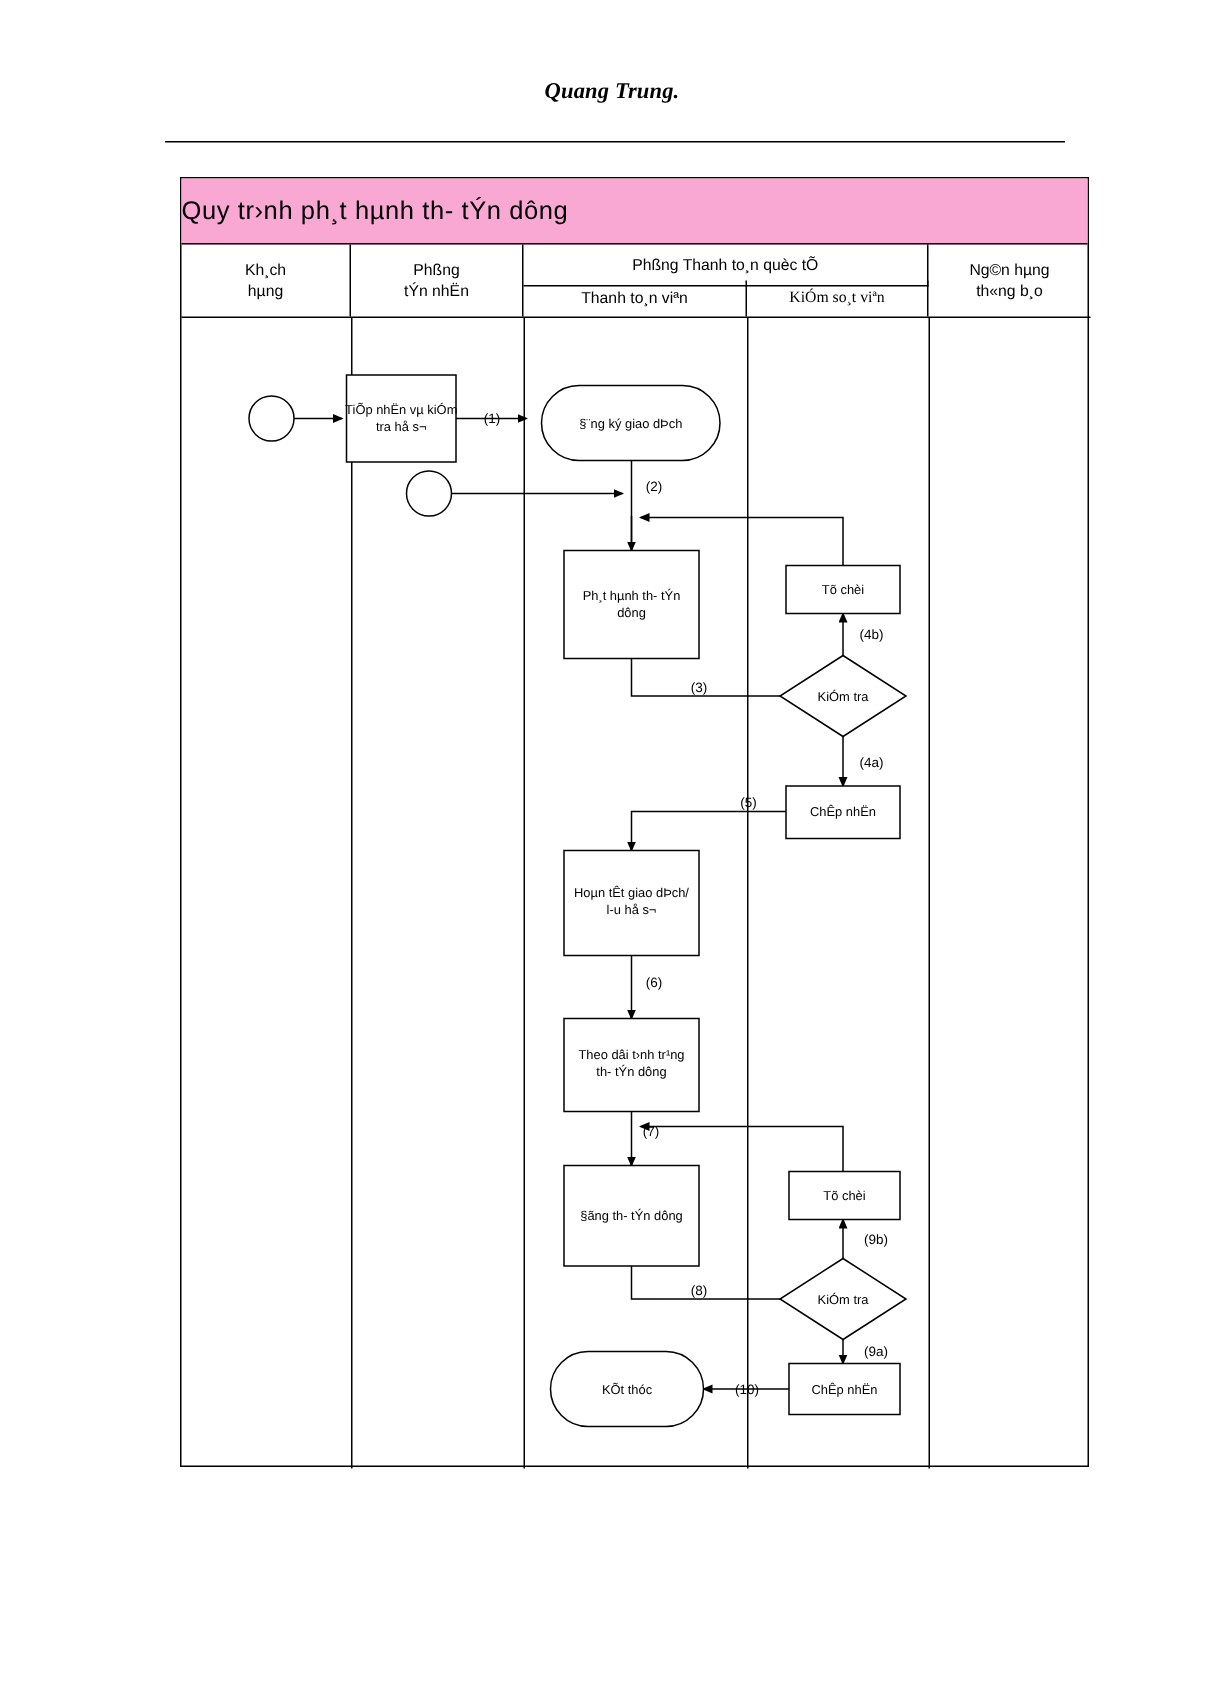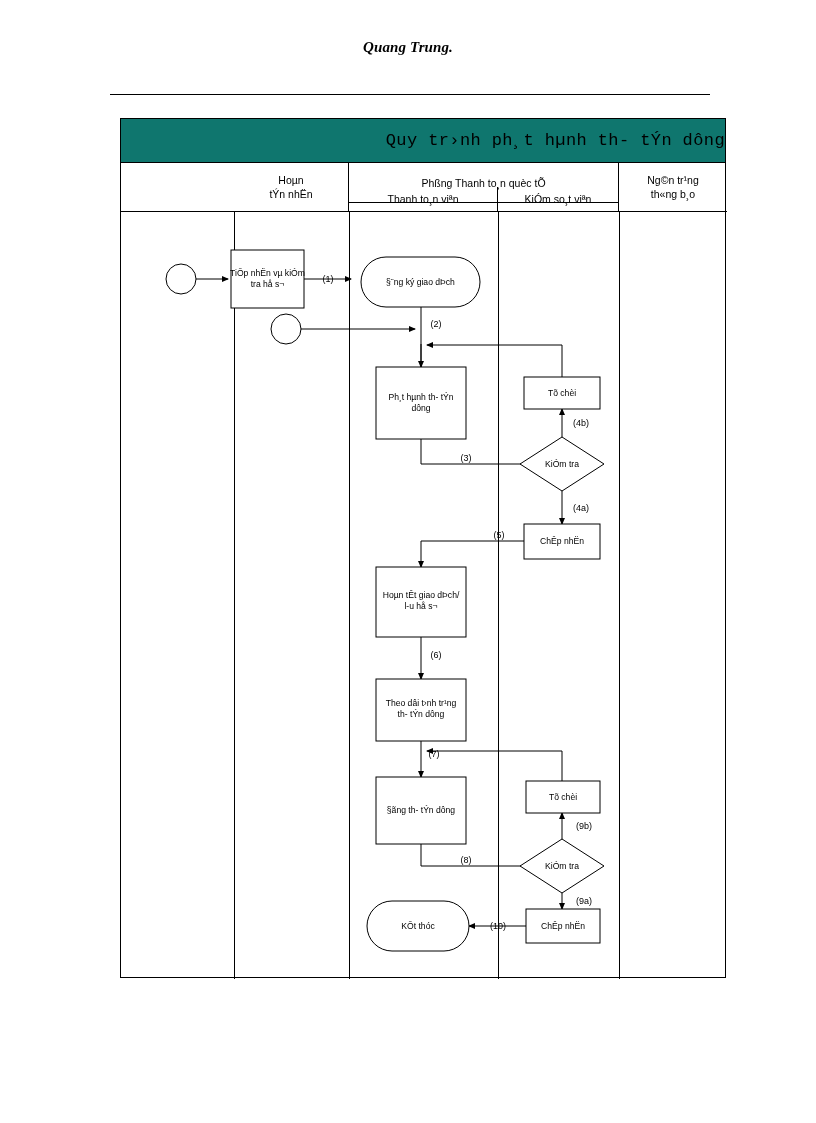--- a/index.html
+++ b/index.html
@@ -26,21 +26,21 @@
   }
   .hdr-line {
     font-family: "Liberation Serif", serif;
     font-weight: bold;
     font-style: italic;
     font-size: 15px;
     line-height: 26px;
     letter-spacing: 0.1px;
     white-space: nowrap;
   }
-  .hdr-line.second { margin-top: 2px; }
+  .hdr-line.second { margin-top: 16px; }
   #header-rule {
     position: absolute;
     left: 110px;
     top: 94px;
     width: 600px;
     border-top: 1px solid #000;
     height: 0;
   }
 
   
@@ -53,27 +53,26 @@
     border: 1px solid #000;
     box-sizing: border-box;
   }
 
   
   #chart-title-band {
     position: absolute;
     left: 0; top: 0;
     width: 100%;
     height: 44px;
-    background: #0f766e;
+    background: #f9a8d4;
     border-bottom: 1px solid #000;
     box-sizing: border-box;
     display: flex;
     align-items: center;
-    justify-content: flex-end;
-    font-family: Liberation Mono, monospace;
+    justify-content: flex-start;
   }
   #chart-title-text {
     font-size: 17px;
     letter-spacing: 0.4px;
     white-space: nowrap;
   }
 
   
   #header-row {
     position: absolute;
@@ -91,24 +90,24 @@
     font-size: 10.5px;
     line-height: 14px;
     border-right: 1px solid #000;
   }
   .hcell.last { border-right: none; }
   .hcell.two-line { flex-direction: column; }
   .hcell span { display: block; white-space: nowrap; }
 
   #hcell-1 { left: 0;     top: 0; width: 113px; height: 48px; }
   #hcell-2 { left: 113px; top: 0; width: 115px; height: 48px; }
-  #hcell-3 { left: 228px; top: 0; width: 270px; height: 40px;
+  #hcell-3 { left: 228px; top: 0; width: 270px; height: 28px;
              border-bottom: 1px solid #000; }
   #hcell-3a{ left: 228px; top: 24px; width: 149px; height: 24px; text-align: right; }
-  #hcell-3b{ left: 377px; top: 24px; width: 121px; height: 24px; }
+  #hcell-3b{ left: 377px; top: 24px; width: 121px; height: 24px; font-family: Liberation Serif, serif; }
   #hcell-4 { left: 498px; top: 0; width: 108px; height: 48px; }
 
   
   #lane-body {
     position: absolute;
     left: 0;  top: 92px;
     width: 606px;
     height: 767px;
     border-top: 1px solid #000;
     box-sizing: border-box;
@@ -150,35 +149,39 @@
 </div>
 <div id="header-rule"></div>
 
 <div id="flow-frame">
 
   <div id="chart-title-band">
     <div id="chart-title-text">Quy tr›nh ph¸t hµnh th-  tÝn dông</div>
   </div>
 
   <div id="header-row">
+    <div class="hcell two-line" id="hcell-1">
+      <span>Kh¸ch</span>
+      <span>hµng</span>
+    </div>
     <div class="hcell two-line" id="hcell-2">
-      <span>Hoµn</span>
+      <span>Phßng</span>
       <span>tÝn nhËn</span>
     </div>
     <div class="hcell" id="hcell-3">
       <span>Phßng Thanh to¸n quèc tÕ</span>
     </div>
     <div class="hcell" id="hcell-3a">
       <span>Thanh to¸n viªn</span>
     </div>
     <div class="hcell" id="hcell-3b">
       <span>KiÓm so¸t viªn</span>
     </div>
     <div class="hcell two-line last" id="hcell-4">
-      <span>Ng©n tr¹ng</span>
+      <span>Ng©n hµng</span>
       <span>th«ng b¸o</span>
     </div>
   </div>
 
   <div id="lane-body">
     <div class="lane-rule" id="rule-1"></div>
     <div class="lane-rule" id="rule-2"></div>
     <div class="lane-rule" id="rule-3"></div>
     <div class="lane-rule" id="rule-4"></div>
   </div>

